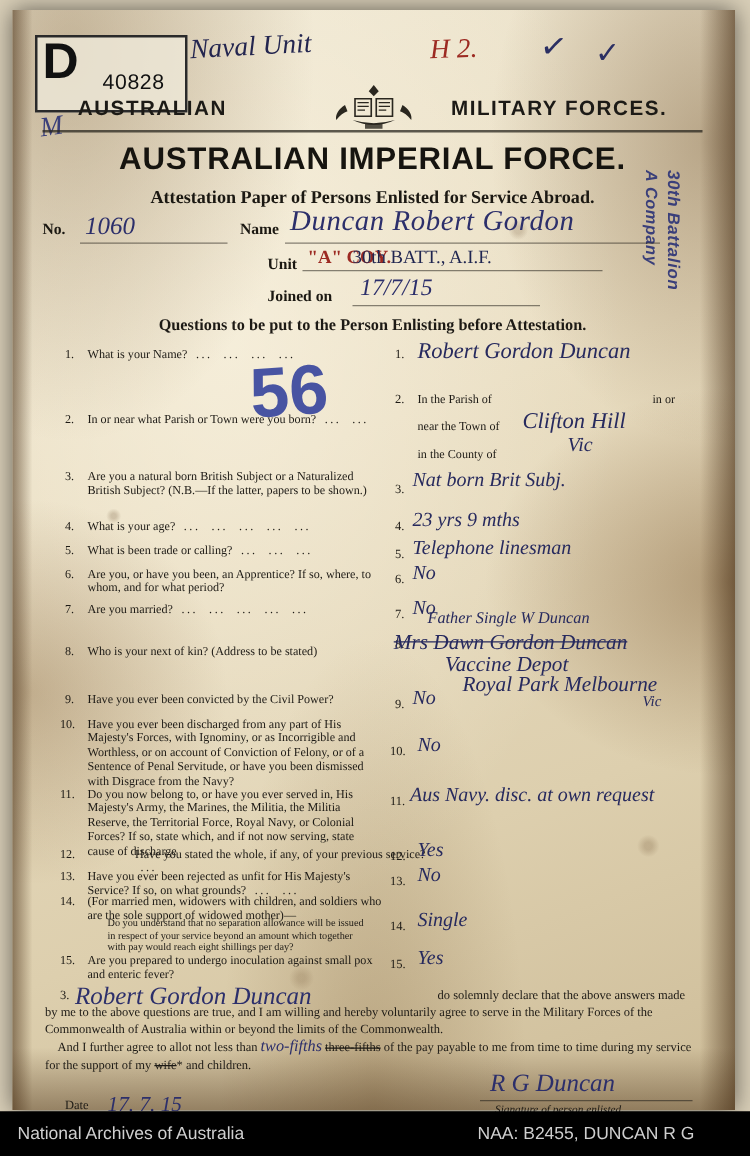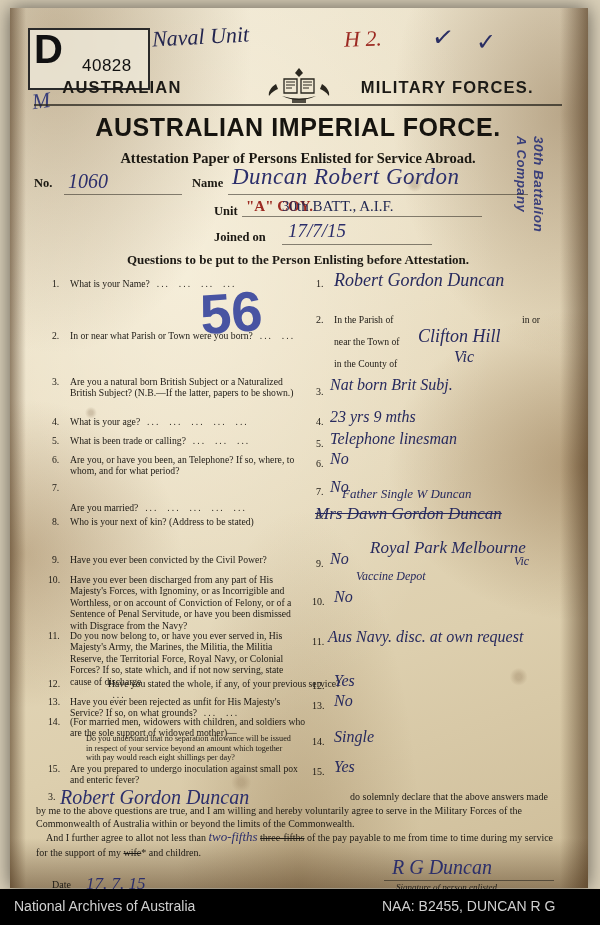--- a/index.html
+++ b/index.html
@@ -206,24 +206,24 @@
       <span class="dots"> &nbsp;...&nbsp; ...&nbsp; ...&nbsp; ...&nbsp; ...</span>
     </div>
 
     <div class="qn" style="left:28px;top:417px;">5.</div>
     <div class="q" style="left:46px;top:417px;width:236px;">
       <span>What is been trade or calling?</span>
       <span class="dots"> &nbsp;...&nbsp; ...&nbsp; ...</span>
     </div>
 
     <div class="qn" style="left:28px;top:436px;">6.</div>
-    <div class="q" style="left:46px;top:436px;width:236px;">Are you, or have you been, an Telephone? If so, where, to whom, and for what period?</div>
+    <div class="q" style="left:46px;top:436px;width:236px;">Are you, or have you been, an Apprentice? If so, where, to whom, and for what period?</div>
 
     <div class="qn" style="left:28px;top:464px;">7.</div>
-    <div class="q" style="left:46px;top:484px;width:236px;">
+    <div class="q" style="left:46px;top:464px;width:236px;">
       <span>Are you married?</span>
       <span class="dots"> &nbsp;...&nbsp; ...&nbsp; ...&nbsp; ...&nbsp; ...</span>
     </div>
 
     <div class="qn" style="left:28px;top:498px;">8.</div>
     <div class="q" style="left:46px;top:498px;width:236px;">Who is your next of kin? (Address to be stated)</div>
 
     <div class="qn" style="left:28px;top:536px;">9.</div>
     <div class="q" style="left:46px;top:536px;width:236px;">Have you ever been convicted by the Civil Power?</div>
 
@@ -274,21 +274,21 @@
 
     <div class="ansno" style="left:292px;top:440px;">6.</div>
     <div class="ans" style="left:306px;top:432px;font-size:16px;">No</div>
 
     <div class="ansno" style="left:292px;top:468px;">7.</div>
     <div class="ans" style="left:306px;top:460px;font-size:16px;">No</div>
 
     <div class="ansno" style="left:292px;top:492px;">8.</div>
     <div class="ans" style="left:318px;top:468px;font-size:13px;">Father Single W Duncan</div>
     <div class="ans" style="left:291px;top:486px;font-size:17px;"><span class="strike">Mrs Dawn Gordon Duncan</span></div>
-    <div class="ans" style="left:332px;top:504px;font-size:12px;margin-top:47px;">Vaccine Depot</div>
+    <div class="ans" style="left:332px;top:504px;font-size:17px;">Vaccine Depot</div>
     <div class="ans" style="left:346px;top:520px;font-size:17px;">Royal Park Melbourne</div>
     <div class="ans" style="left:490px;top:536px;font-size:12px;">Vic</div>
 
     <div class="ansno" style="left:292px;top:540px;">9.</div>
     <div class="ans" style="left:306px;top:532px;font-size:16px;">No</div>
 
     <div class="ansno" style="left:288px;top:578px;">10.</div>
     <div class="ans" style="left:310px;top:570px;font-size:16px;">No</div>
 
     <div class="ansno" style="left:288px;top:618px;">11.</div>

